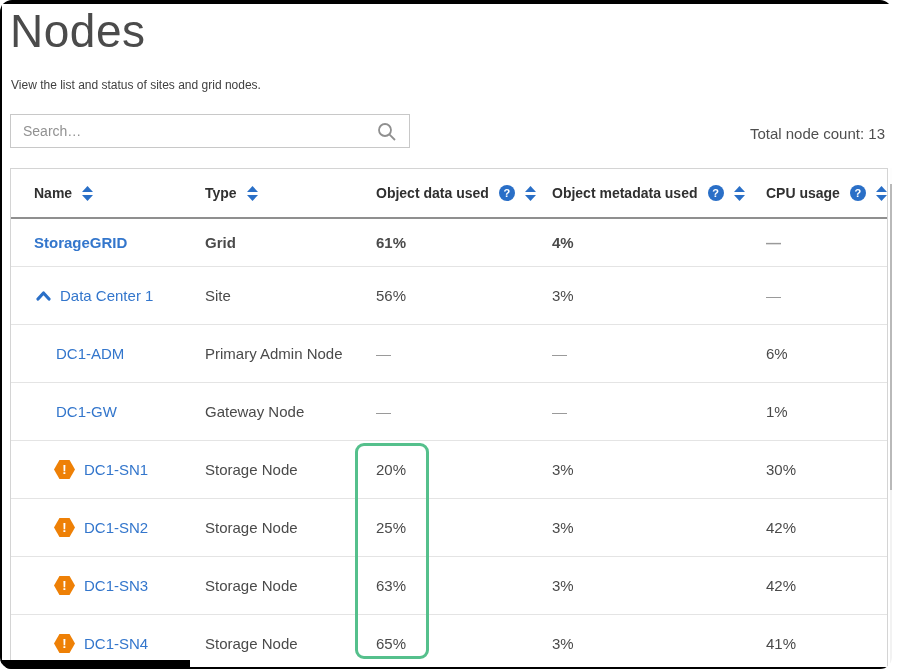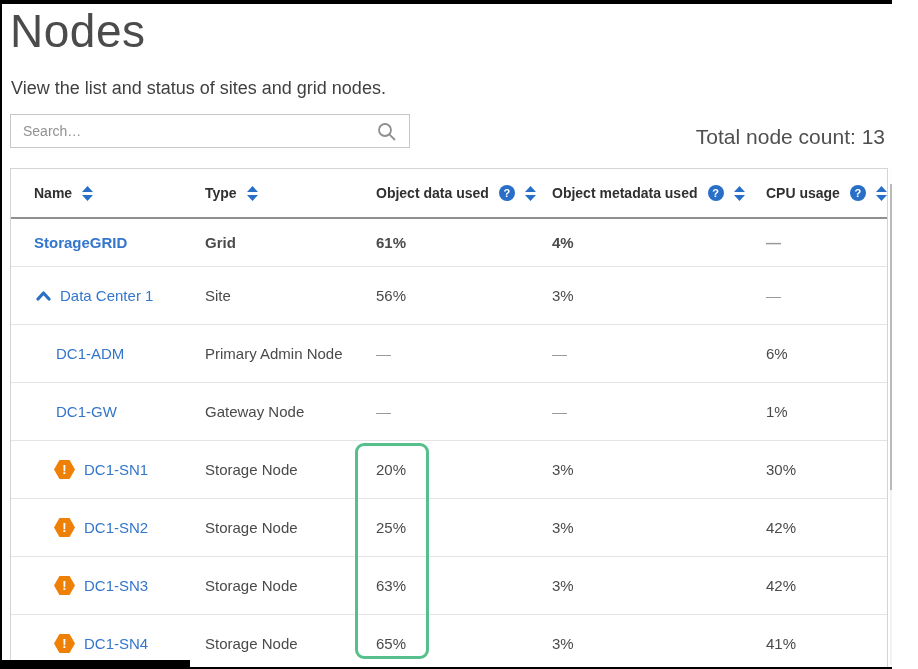--- a/index.html
+++ b/index.html
@@ -1,35 +1,35 @@
 <!DOCTYPE html>
 <html><head>
 <meta charset="utf-8">
 <style>
   * { margin:0; padding:0; box-sizing:border-box; }
   html,body { width:918px; height:669px; background:#fff; font-family:"Liberation Sans", sans-serif; }
-  .frame { position:relative; width:892px; height:669px; background:#fff; overflow:hidden; }
+  .frame { position:relative; width:892px; height:669px; background:#fff; overflow:hidden;border-radius:12px; }
 
   
   .b-top    { position:absolute; left:0; top:0; width:918px; height:4px; background:#000; }
   .b-left   { position:absolute; left:0; top:0; width:2px;  height:669px; background:#000; }
   .b-right  { position:absolute; left:914px; top:0; width:4px; height:669px; background:#000; }
   .b-bottom { position:absolute; left:0; top:667px; width:918px; height:2px; background:#000; }
   .b-bottom-thick { position:absolute; left:0; top:660px; width:190px; height:9px; background:#000; }
 
   .page-title { position:absolute; left:10px; top:4px; font-size:46px; font-weight:300; color:#4b4b4b; letter-spacing:.5px; }
-  .subtitle   { position:absolute; left:11px; top:78px; font-size:18px; color:#404040; }
+  .subtitle   { position:absolute; left:11px; top:78px; font-size:12px; color:#404040; }
 
   .searchbox { position:absolute; left:10px; top:114px; width:400px; height:34px; border:1px solid #c8c8c8; background:#fff; }
   .searchbox input { position:absolute; left:0; top:0; width:100%; height:100%; border:none; outline:none;
                      padding:0 40px 0 12px; font-size:14px; color:#737373; font-family:"Liberation Sans", sans-serif; background:transparent; }
   .searchbox input::placeholder { color:#919191; opacity:1; }
   .searchbox svg { position:absolute; right:12px; top:7px; }
 
-  .total { position:absolute; right:7px; top:125px; font-size:21px; color:#4f4f4f; }
+  .total { position:absolute; right:7px; top:125px; font-size:15px; color:#4f4f4f; }
 
   .table { position:absolute; left:10px; top:168px; width:878px; background:#fff;
            border-left:1px solid #d4d4d4; border-top:1px solid #d4d4d4; border-right:1px solid #d4d4d4; }
   .thead, .trow { display:grid; grid-template-columns:194px 171px 176px 214px 1fr; align-items:center; }
   .thead { height:50px; border-bottom:2px solid #8f8f8f; }
   .hcell { display:flex; align-items:center; gap:10px; font-size:14px; font-weight:bold; color:#303030; }
   .hcell:first-child { padding-left:23px; }
   .help { width:16px; height:16px; border-radius:50%; background:#2a6fc7; color:#fff; font-size:11px; font-weight:bold;
           display:flex; align-items:center; justify-content:center; flex:0 0 auto; }
   .sort { display:flex; align-items:center; flex:0 0 auto; }

